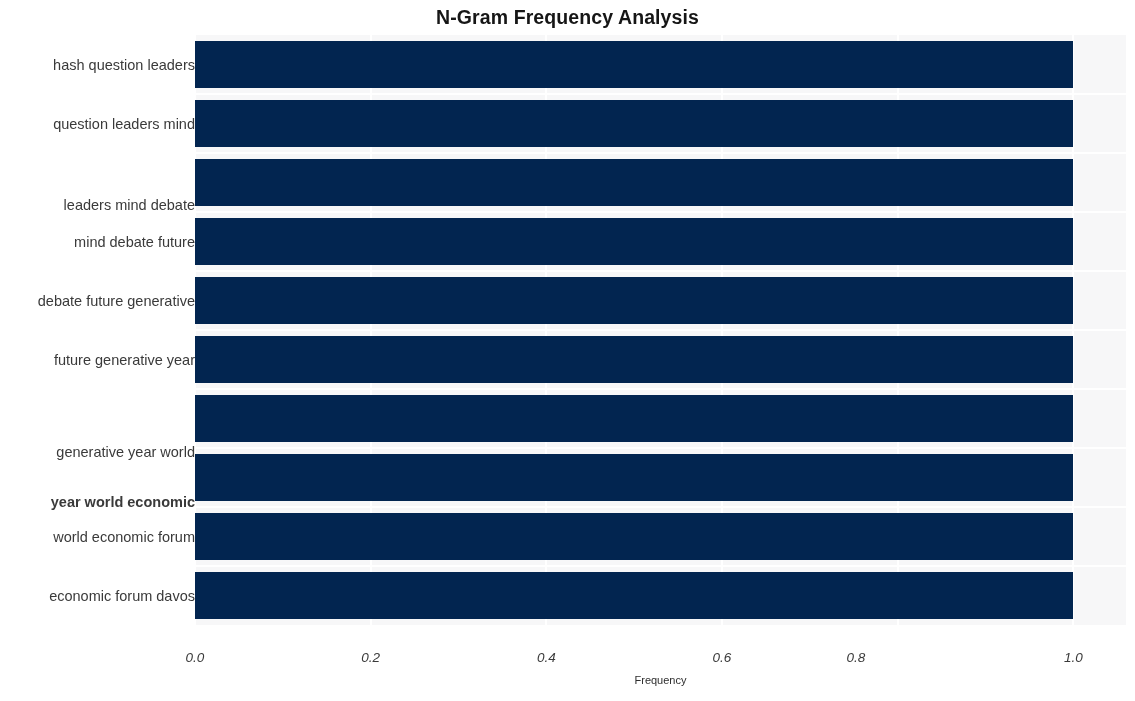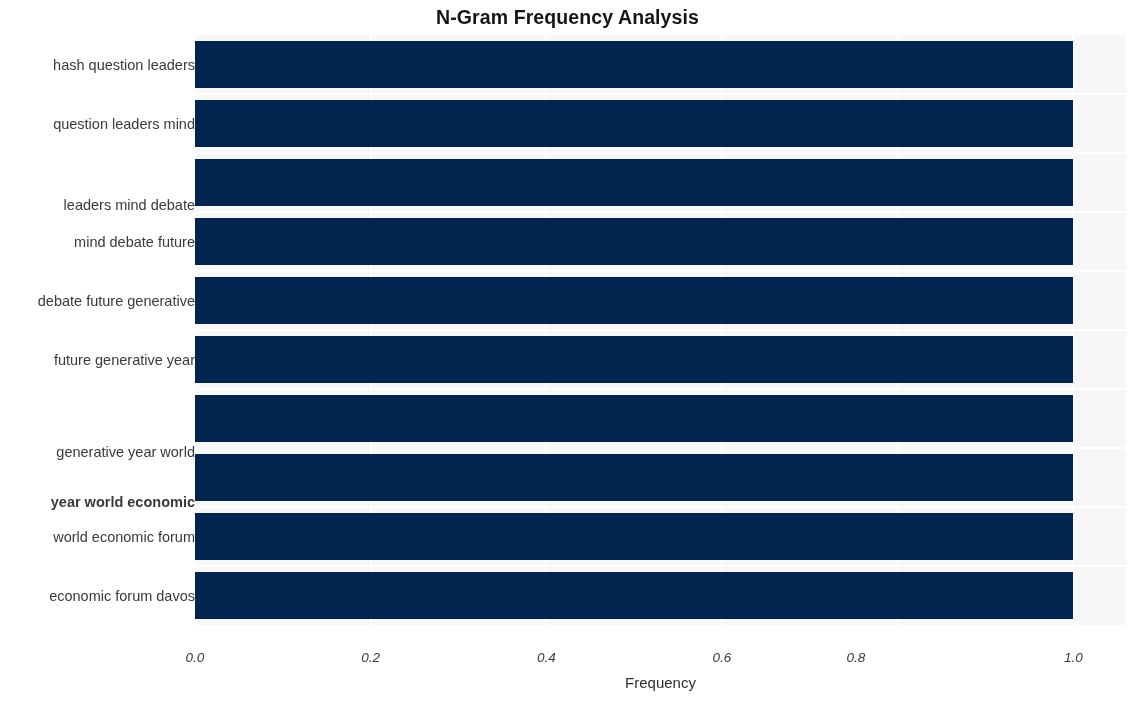--- a/index.html
+++ b/index.html
@@ -109,21 +109,21 @@
     font-style: italic;
   }
 
   
   #x-axis-label {
     position: absolute;
     left: 195px;
     top: 674px;
     width: 931px;
     text-align: center;
-    font-size: 15px;
+    font-size: 11px;
     color: #2e2e2e;
   }
 </style>
 </head>
 <body>
 
 <div id="figure">
 
   <div id="chart-title">N-Gram Frequency Analysis</div>
 

